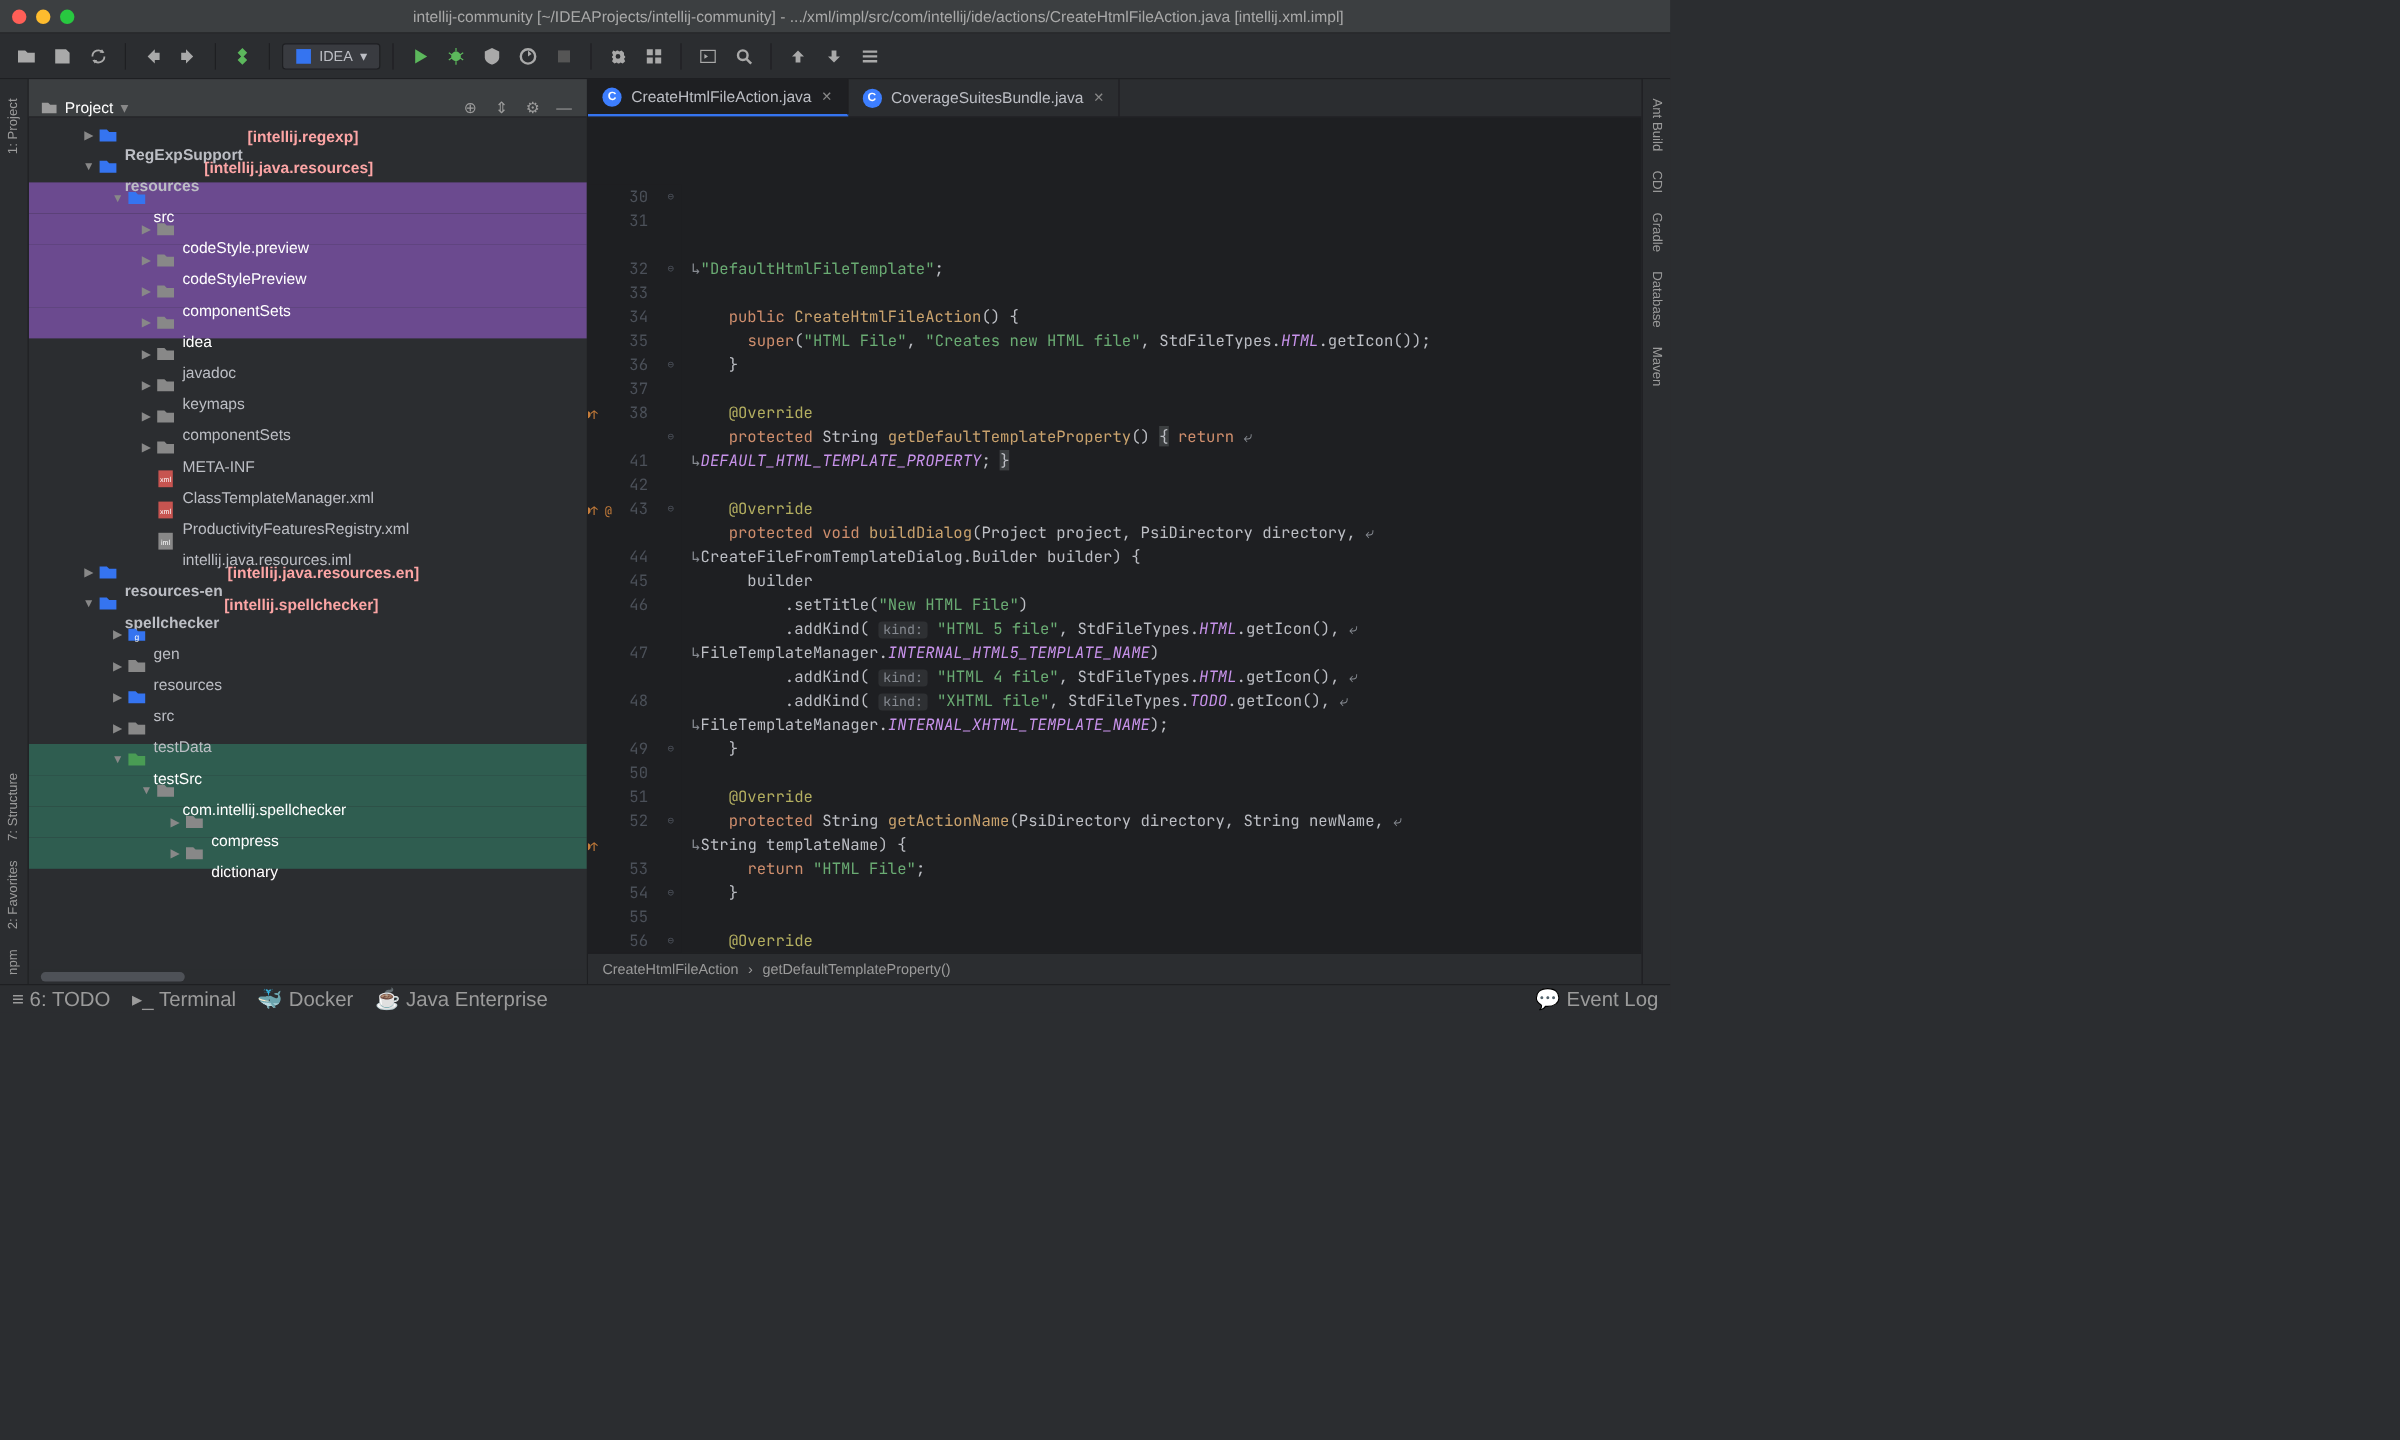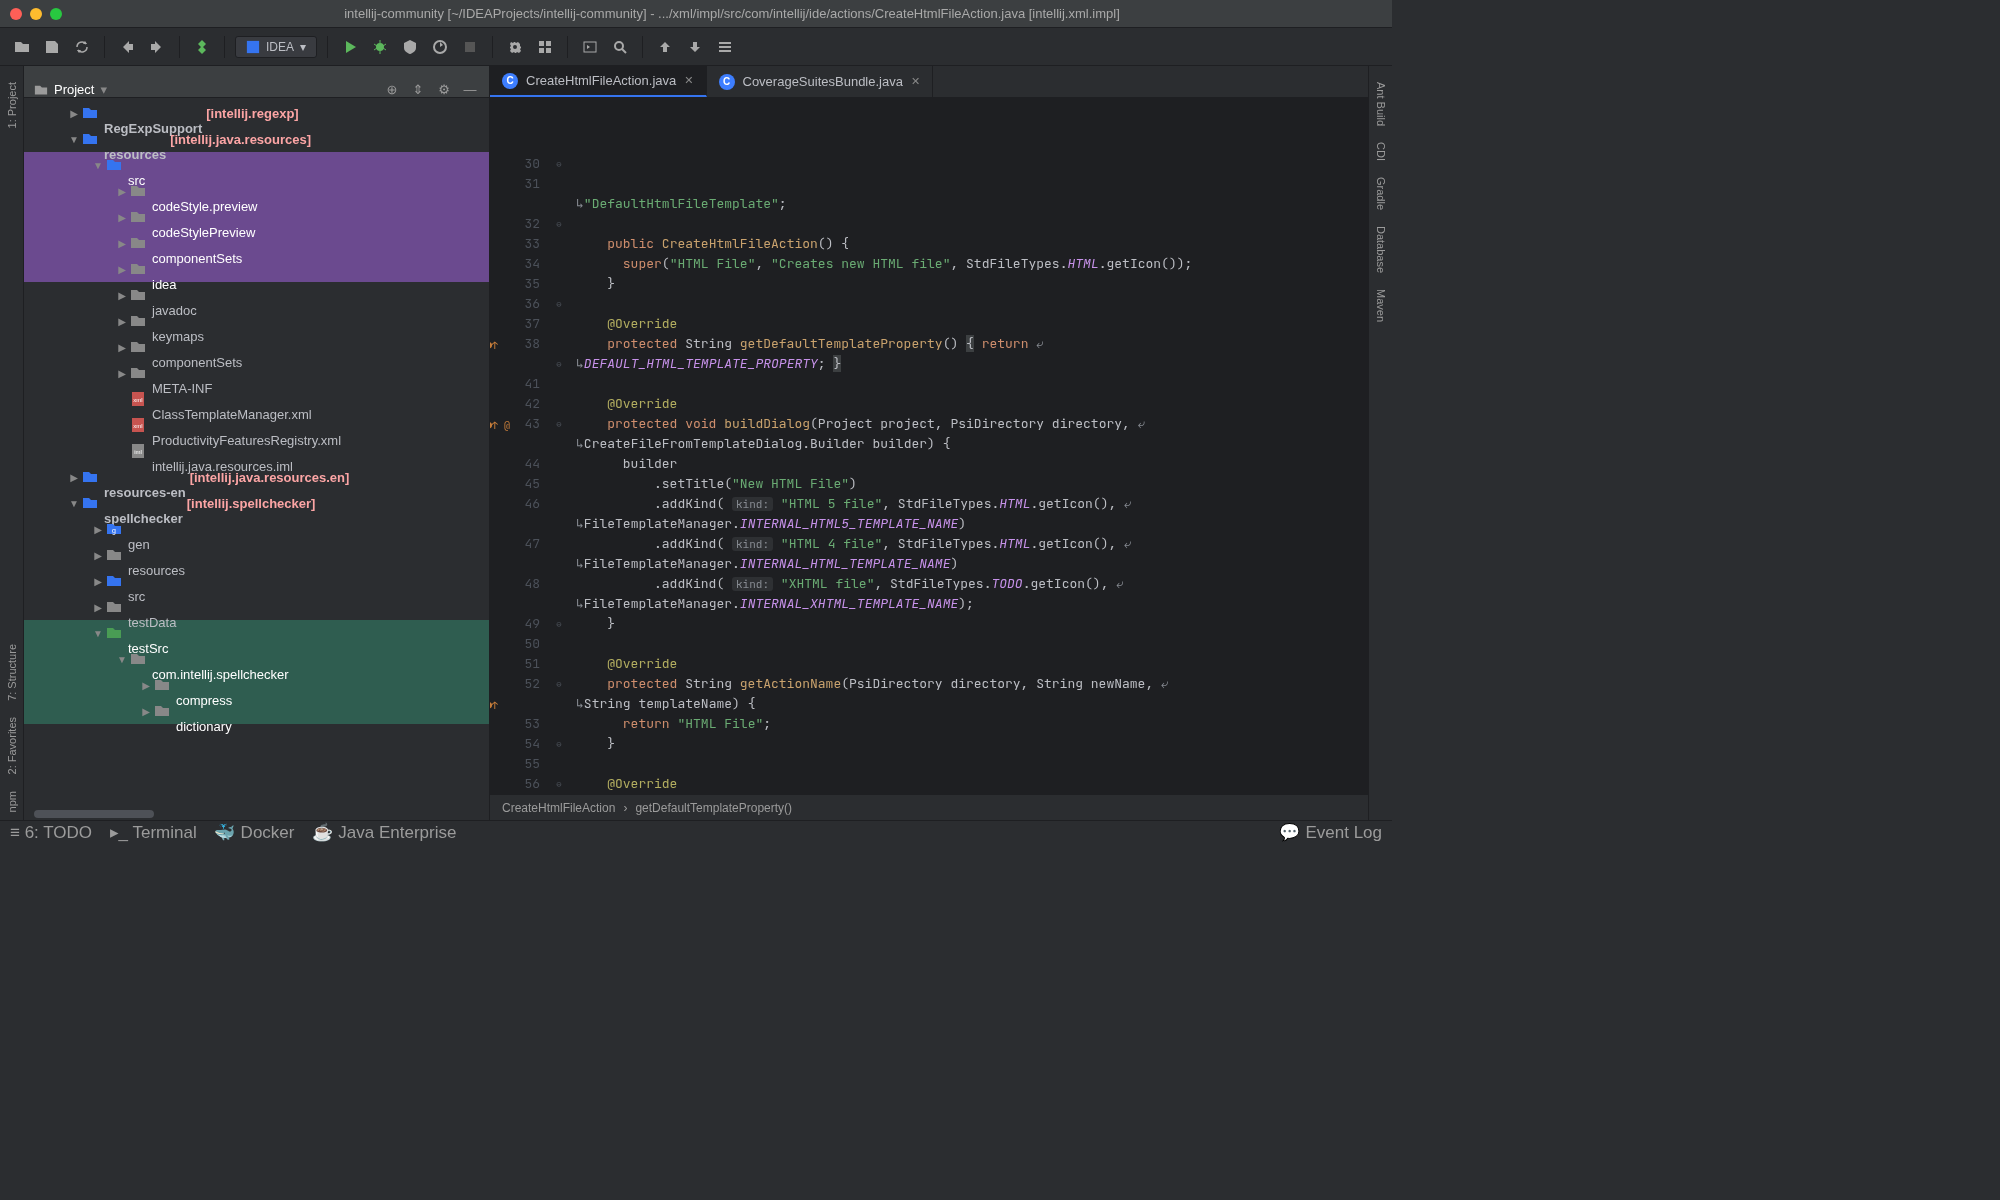--- a/index.html
+++ b/index.html
@@ -562,21 +562,20 @@
           <div class="code-line"><span class="wrap">↳</span><span class="fld">DEFAULT_HTML_TEMPLATE_PROPERTY</span>; <span style="background:#3c3f41">}</span></div>
           <div class="code-line"></div>
           <div class="code-line">    <span class="anno">@Override</span></div>
           <div class="code-line">    <span class="kw">protected</span> <span class="kw">void</span> <span class="mtd">buildDialog</span>(Project project, PsiDirectory directory, <span class="wrap">⤶</span></div>
           <div class="code-line"><span class="wrap">↳</span>CreateFileFromTemplateDialog.Builder builder) {</div>
           <div class="code-line">      builder</div>
           <div class="code-line">          .setTitle(<span class="str">"New HTML File"</span>)</div>
           <div class="code-line">          .addKind( <span class="hint">kind:</span> <span class="str">"HTML 5 file"</span>, StdFileTypes.<span class="fld">HTML</span>.getIcon(), <span class="wrap">⤶</span></div>
           <div class="code-line"><span class="wrap">↳</span>FileTemplateManager.<span class="fld">INTERNAL_HTML5_TEMPLATE_NAME</span>)</div>
           <div class="code-line">          .addKind( <span class="hint">kind:</span> <span class="str">"HTML 4 file"</span>, StdFileTypes.<span class="fld">HTML</span>.getIcon(), <span class="wrap">⤶</span></div>
-          <div class="code-line"><span class="wrap">↳</span>FileTemplateManager.<span class="fld">INTERNAL_HTML_TEMPLATE_NAME</span>)</div>
           <div class="code-line">          .addKind( <span class="hint">kind:</span> <span class="str">"XHTML file"</span>, StdFileTypes.<span class="fld">TODO</span>.getIcon(), <span class="wrap">⤶</span></div>
           <div class="code-line"><span class="wrap">↳</span>FileTemplateManager.<span class="fld">INTERNAL_XHTML_TEMPLATE_NAME</span>);</div>
           <div class="code-line">    }</div>
           <div class="code-line"></div>
           <div class="code-line">    <span class="anno">@Override</span></div>
           <div class="code-line">    <span class="kw">protected</span> String <span class="mtd">getActionName</span>(PsiDirectory directory, String newName, <span class="wrap">⤶</span></div>
           <div class="code-line"><span class="wrap">↳</span>String templateName) {</div>
           <div class="code-line">      <span class="kw">return</span> <span class="str">"HTML File"</span>;</div>
           <div class="code-line">    }</div>
           <div class="code-line"></div>

